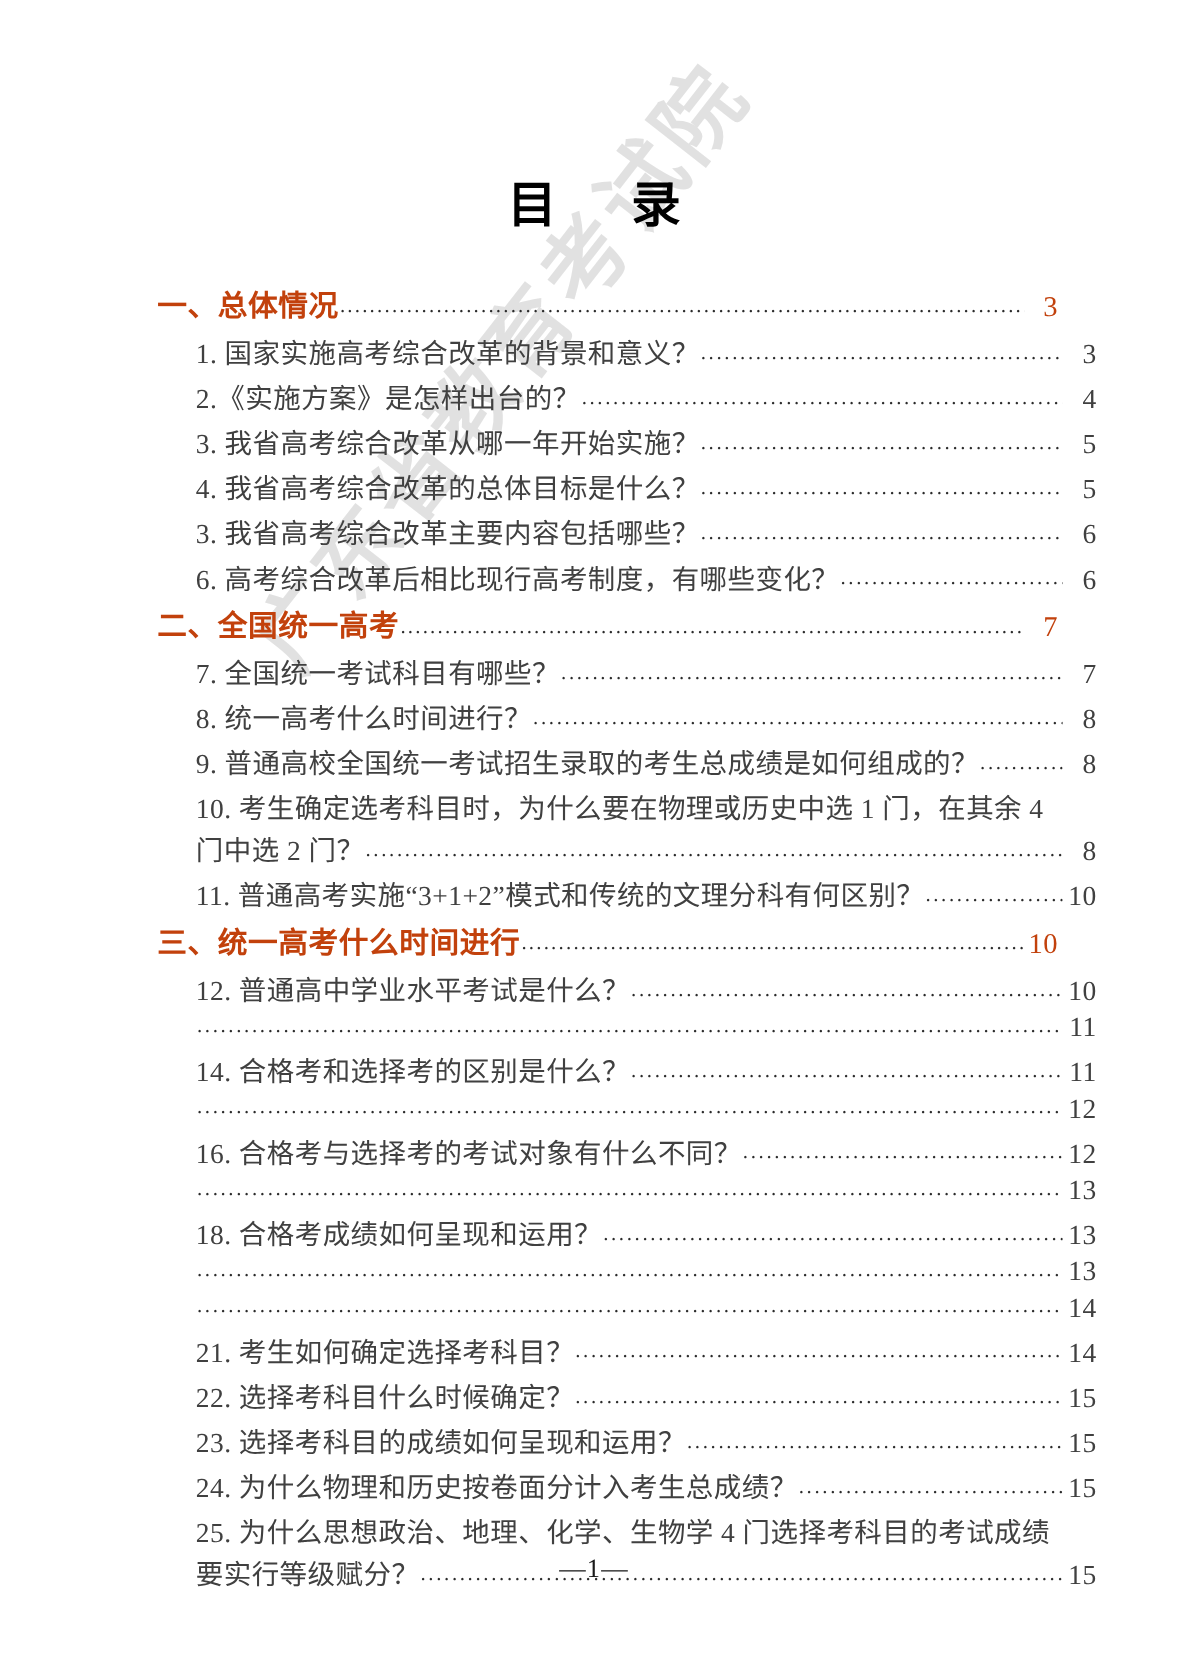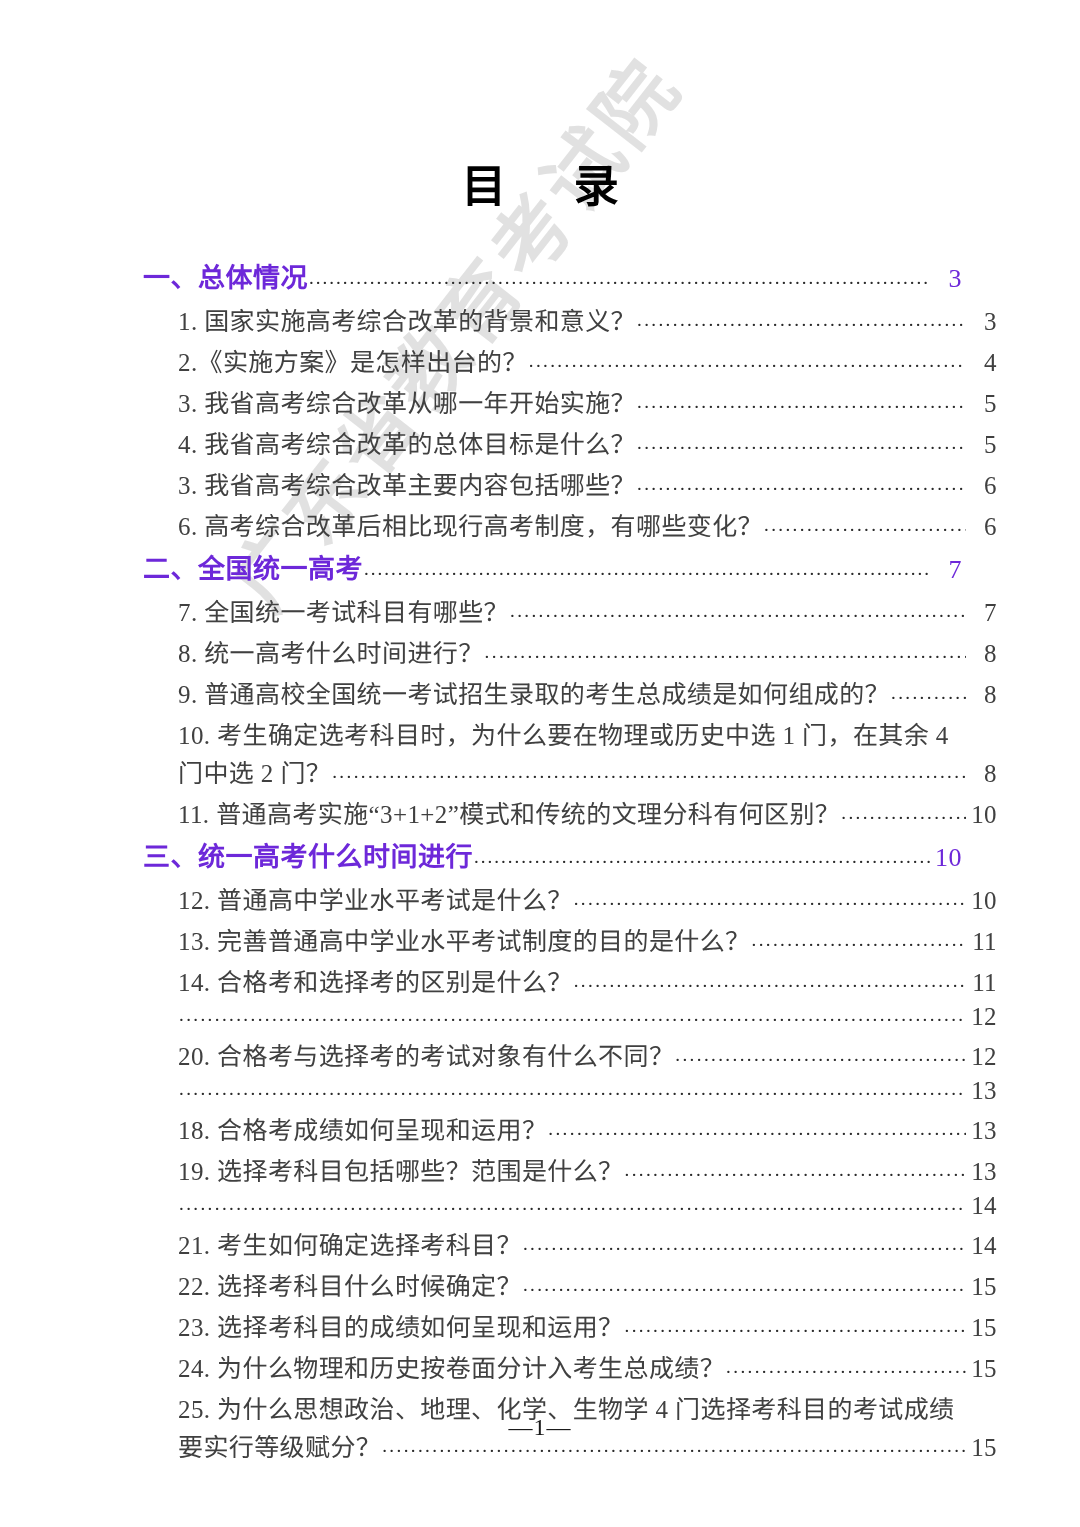--- a/index.html
+++ b/index.html
@@ -102,21 +102,21 @@
   .level1 {
     margin-left: 0;
     margin-top: 3px;
     margin-bottom: 6px;
   }
   .level1 .toc-label,
   .level1 .toc-page {
     font-family: "DejaVu Sans", "Liberation Sans", sans-serif;
     font-size: 27px;
     font-weight: 700;
-    color: #6d28d9;
+    color: #c2410c;
     letter-spacing: 0.5px;
   }
   .level1 .toc-page {
     font-family: "Liberation Serif", serif;
     font-weight: 400;
     font-size: 26px;
   }
   .level1 .toc-dots {
     letter-spacing: 2px;
     top: -3px;
@@ -239,49 +239,47 @@
         <span class="toc-label">三、统一高考什么时间进行</span>
         <span class="toc-dots">.................................................................................................................................</span>
         <span class="toc-page">10</span>
       </div>
       <div class="toc-row level2">
         <span class="toc-label">12. 普通高中学业水平考试是什么？</span>
         <span class="toc-dots">.................................................................................................................................</span>
         <span class="toc-page">10</span>
       </div>
       <div class="toc-row level2">
-        <span class="toc-label">13. 完善普通高中学业水平考试制度的目的是什么？</span>
         <span class="toc-dots">.................................................................................................................................</span>
         <span class="toc-page">11</span>
       </div>
       <div class="toc-row level2">
         <span class="toc-label">14. 合格考和选择考的区别是什么？</span>
         <span class="toc-dots">.................................................................................................................................</span>
         <span class="toc-page">11</span>
       </div>
       <div class="toc-row level2">
         <span class="toc-dots">.................................................................................................................................</span>
         <span class="toc-page">12</span>
       </div>
       <div class="toc-row level2">
-        <span class="toc-label">20. 合格考与选择考的考试对象有什么不同？</span>
+        <span class="toc-label">16. 合格考与选择考的考试对象有什么不同？</span>
         <span class="toc-dots">.................................................................................................................................</span>
         <span class="toc-page">12</span>
       </div>
       <div class="toc-row level2">
         <span class="toc-dots">.................................................................................................................................</span>
         <span class="toc-page">13</span>
       </div>
       <div class="toc-row level2">
         <span class="toc-label">18. 合格考成绩如何呈现和运用？</span>
         <span class="toc-dots">.................................................................................................................................</span>
         <span class="toc-page">13</span>
       </div>
       <div class="toc-row level2">
-        <span class="toc-label">19. 选择考科目包括哪些？范围是什么？</span>
         <span class="toc-dots">.................................................................................................................................</span>
         <span class="toc-page">13</span>
       </div>
       <div class="toc-row level2">
         <span class="toc-dots">.................................................................................................................................</span>
         <span class="toc-page">14</span>
       </div>
       <div class="toc-row level2">
         <span class="toc-label">21. 考生如何确定选择考科目？</span>
         <span class="toc-dots">.................................................................................................................................</span>

